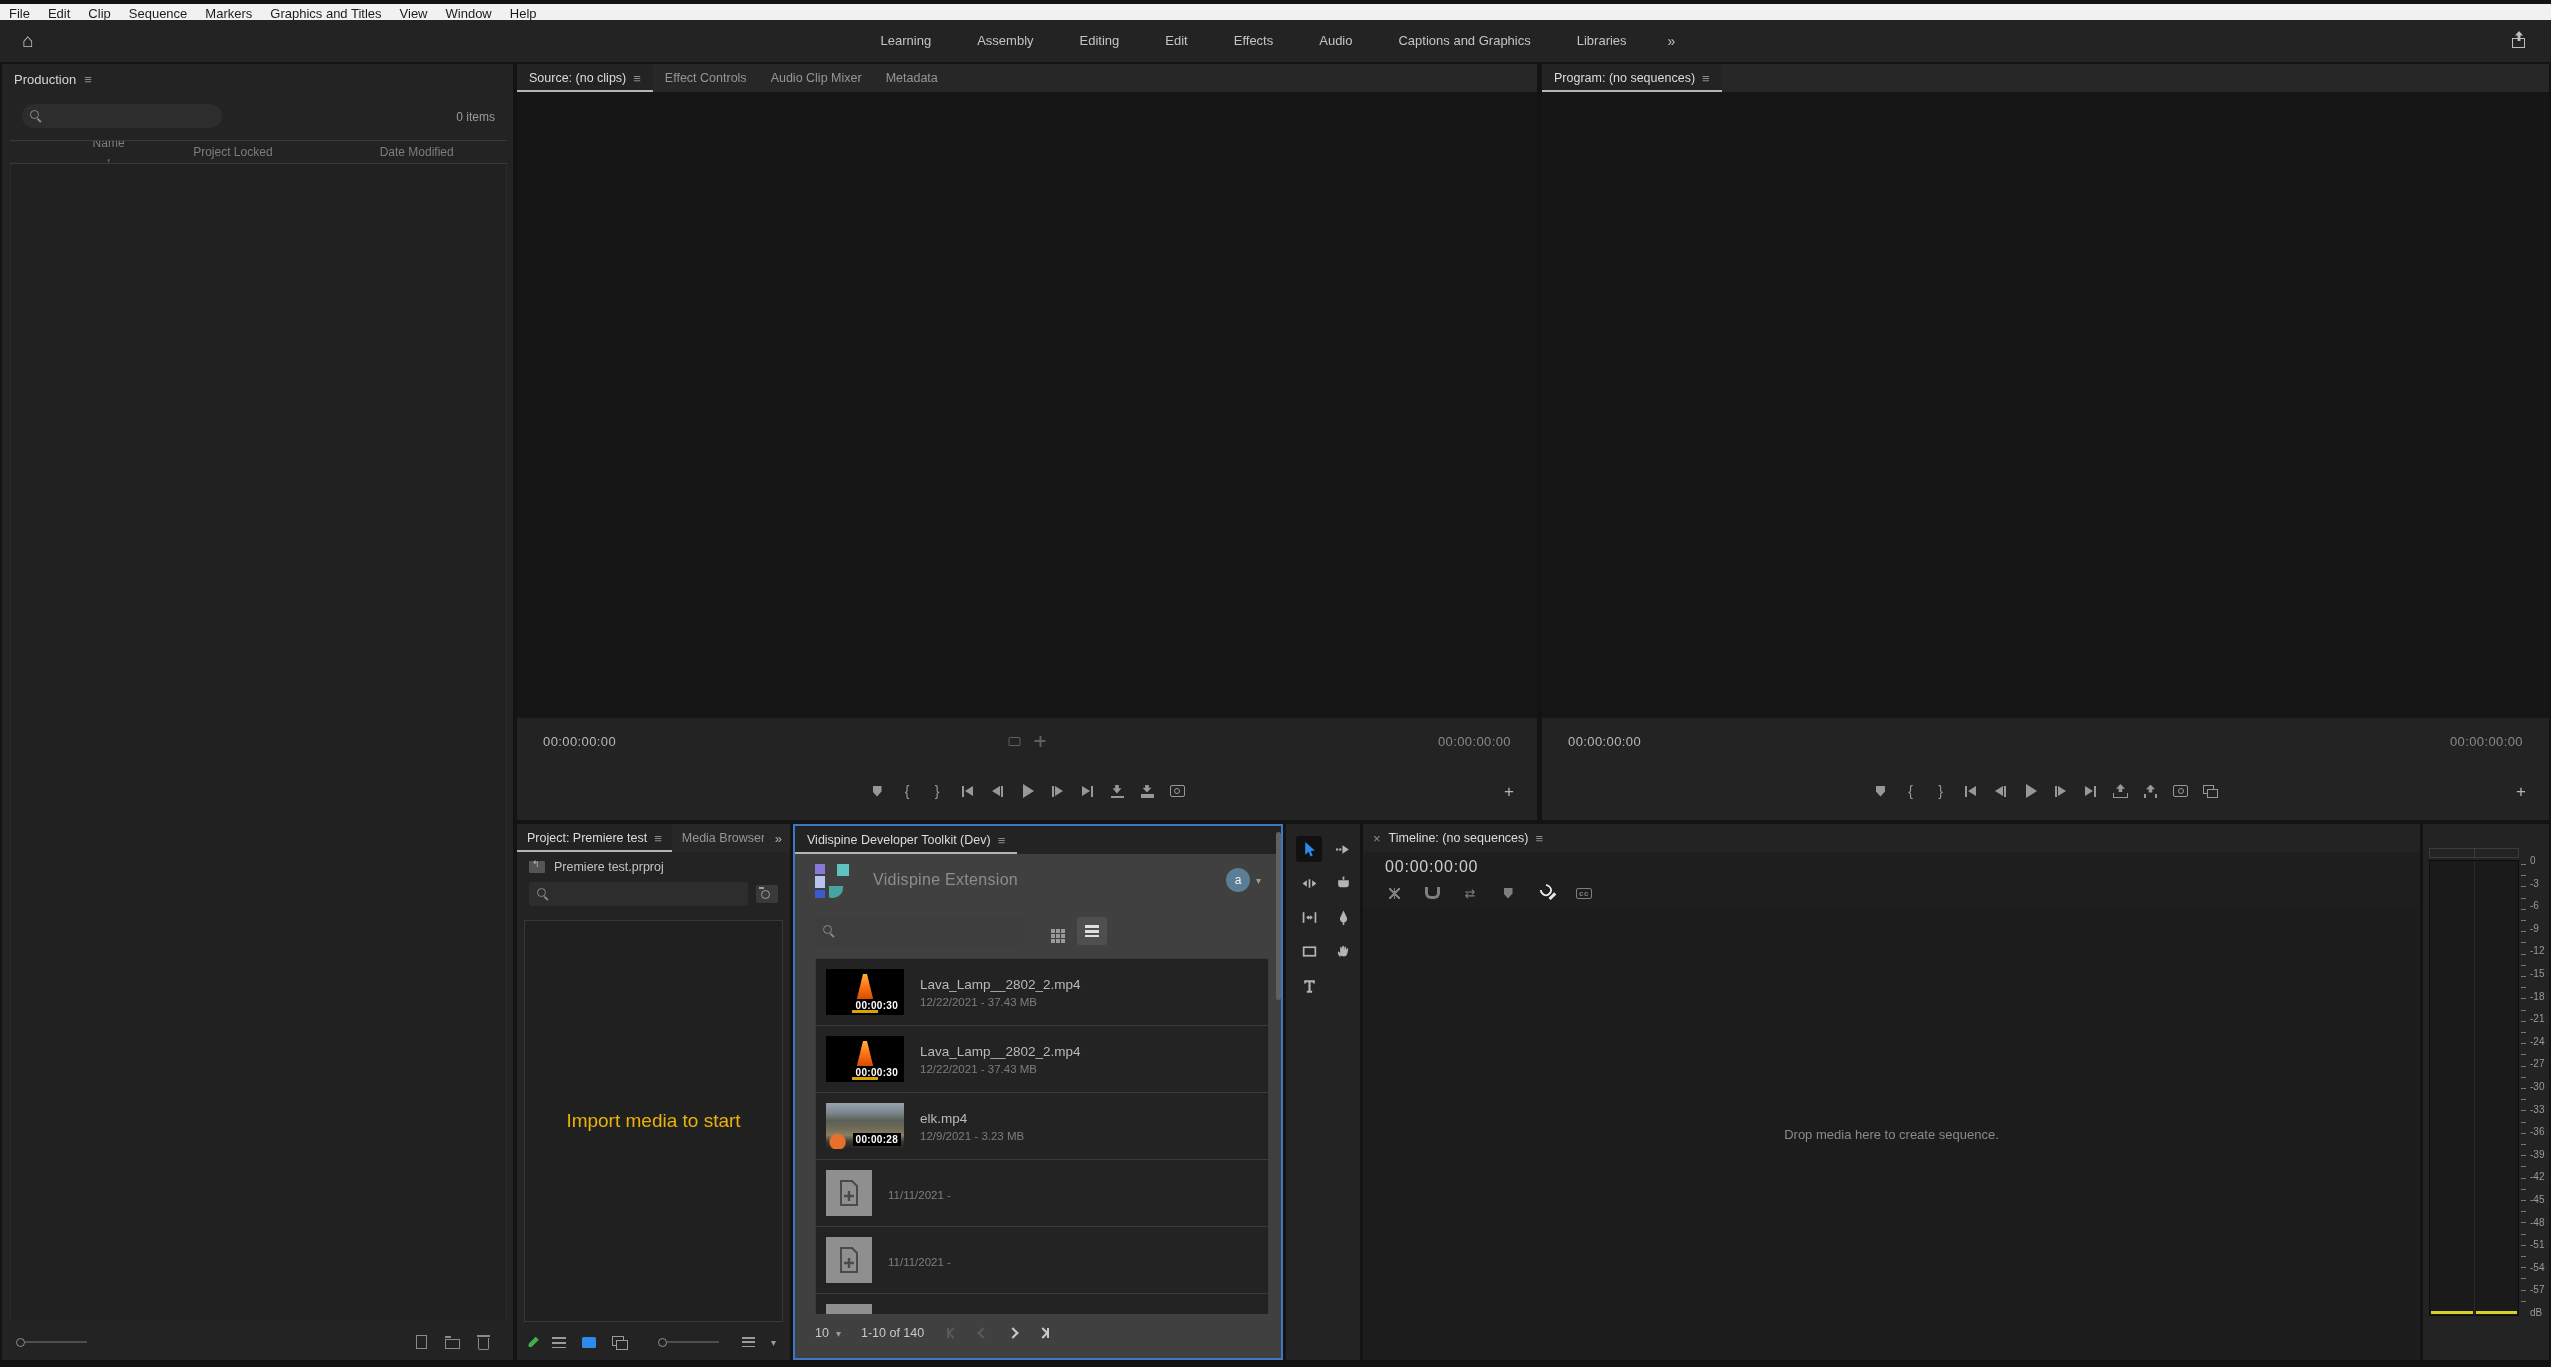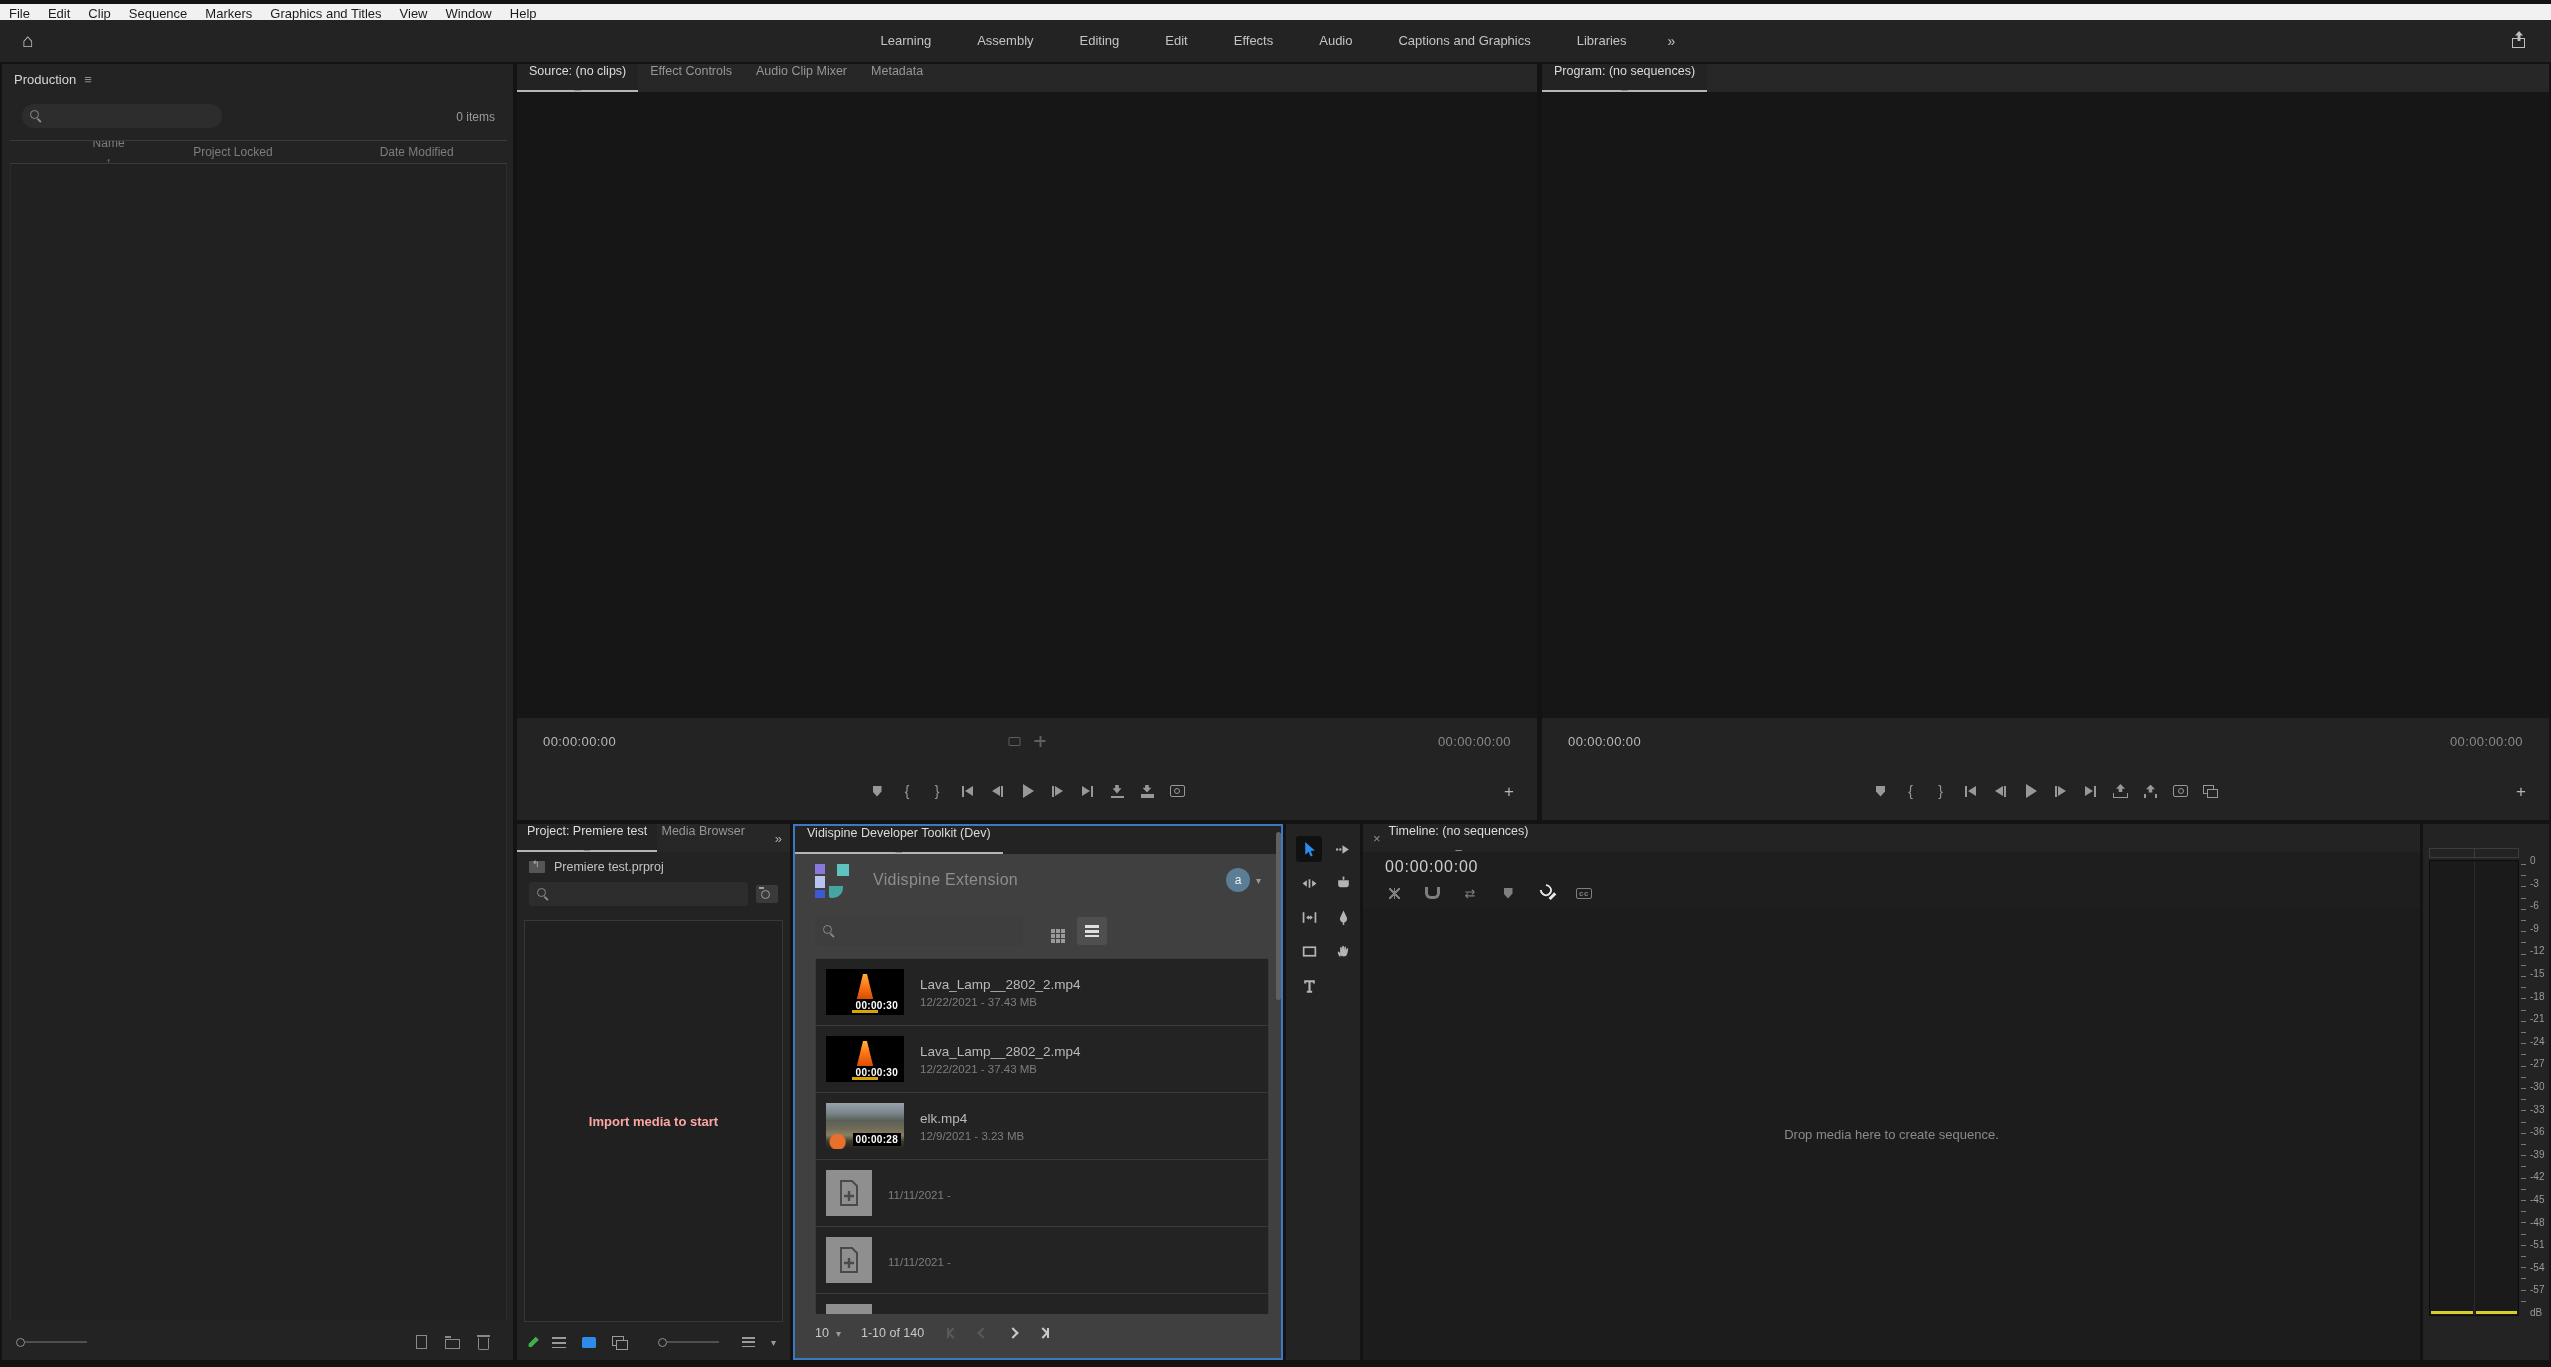--- a/index.html
+++ b/index.html
@@ -17,21 +17,21 @@
   .ws-tabs { display:flex; align-items:center; }
   .ws-tab { font-size:13px; color:#c4c4c4; padding:0 23px; line-height:42px; }
   .ws-overflow { font-size:14px; color:#c4c4c4; padding:0 18px; }
   .share-icon { position:absolute; right:22px; top:11px; width:20px; height:20px; }
   .share-icon .box { position:absolute; left:3px; top:7px; width:13px; height:10px; border:1.5px solid #bdbdbd; }
   .share-icon .arrow { position:absolute; left:6px; top:0; width:8px; height:10px; background:#bdbdbd; clip-path:polygon(50% 0,100% 45%,68% 45%,68% 100%,32% 100%,32% 45%,0 45%); }
 
   
   .panel { position:absolute; background:#1f1f1f; }
   .tabbar { height:28px; background:#272727; display:flex; align-items:stretch; overflow:hidden; }
-  .tab { display:flex; align-items:center; gap:7px; padding:0 12px; font-size:12.5px; color:#969696; white-space:nowrap;flex-direction:column; }
+  .tab { display:flex; align-items:center; gap:7px; padding:0 12px; font-size:12.5px; color:#969696; white-space:nowrap; }
   .tab[data-active="true"] { color:#dcdcdc; background:#232323; box-shadow:inset 0 -2px 0 #b5b5b5; }
   .hamburger { font-size:13px; color:#8a8a8a; }
   .tab-overflow { margin-left:auto; padding:0 8px; display:flex; align-items:center; font-size:13px; color:#aaaaaa; }
 
   
   #production { left:2px; top:64px; width:511px; height:1296px; background:#232323; }
   .prod-header { display:flex; align-items:center; gap:8px; padding:8px 12px 4px 12px; }
   .prod-title { font-size:13px; color:#d6d6d6; }
   .search-field { display:flex; align-items:center; gap:6px; background:#2d2d2d; border-radius:12px; height:24px; padding:0 8px; }
   .prod-search { position:absolute; left:20px; top:40px; width:200px; }
@@ -110,21 +110,21 @@
   .proj-breadcrumb { display:flex; align-items:center; gap:9px; padding:8px 12px 2px 12px; }
   .folder-up-icon { position:relative; width:16px; height:12px; background:#555555; border-radius:1px; }
   .folder-up-icon::before { content:"↰"; position:absolute; left:3px; top:-2px; font-size:9px; color:#b5b5b5; }
   .proj-breadcrumb-label { font-size:12.5px; color:#c3c3c3; }
   .proj-search-row { display:flex; align-items:center; gap:8px; padding:6px 12px 0 12px; }
   .proj-search { flex:1; border-radius:3px; background:#2d2d2d; }
   .folder-search-btn { position:relative; width:22px; height:18px; background:#3a3a3a; border-radius:2px; flex:none; }
   .folder-search-btn::before { content:""; position:absolute; left:5px; top:5px; width:7px; height:7px; border:1.5px solid #9f9f9f; border-radius:50%; }
   .folder-search-btn::after { content:""; position:absolute; left:3px; top:2px; width:5px; height:2px; background:#9f9f9f; }
   .proj-bin { position:absolute; left:7px; right:7px; top:96px; bottom:38px; background:#202020; border:1px solid #383838; display:flex; align-items:center; justify-content:center; }
-  .import-hint { font-size:13px; color:#fca5a5;font-weight:bold; }
+  .import-hint { font-size:19px; color:#eab308; }
   .proj-footer { gap:16px; padding:0 14px; }
   .pencil-icon { width:5px; height:14px; background:#3fae49; clip-path:polygon(0 12%,100% 12%,100% 82%,50% 100%,0 82%); transform:rotate(45deg); }
   .listview-icon { width:14px; height:11px; background:repeating-linear-gradient(180deg,#9a9a9a 0 2px,transparent 2px 4.8px); }
   .iconview-icon { width:14px; height:11px; background:#2d8ceb; border-radius:1.5px; }
   .freeform-icon { position:relative; width:16px; height:13px; }
   .freeform-icon::before { content:""; position:absolute; left:0; top:0; width:10px; height:8px; border:1.5px solid #9a9a9a; }
   .freeform-icon::after { content:""; position:absolute; left:4px; top:4px; width:10px; height:8px; border:1.5px solid #9a9a9a; background:#232323; }
   .sort-icon { width:13px; height:10px; background:repeating-linear-gradient(180deg,#9a9a9a 0 2px,transparent 2px 4.4px); }
   .caret-down { font-size:10px; color:#9a9a9a; }
 

